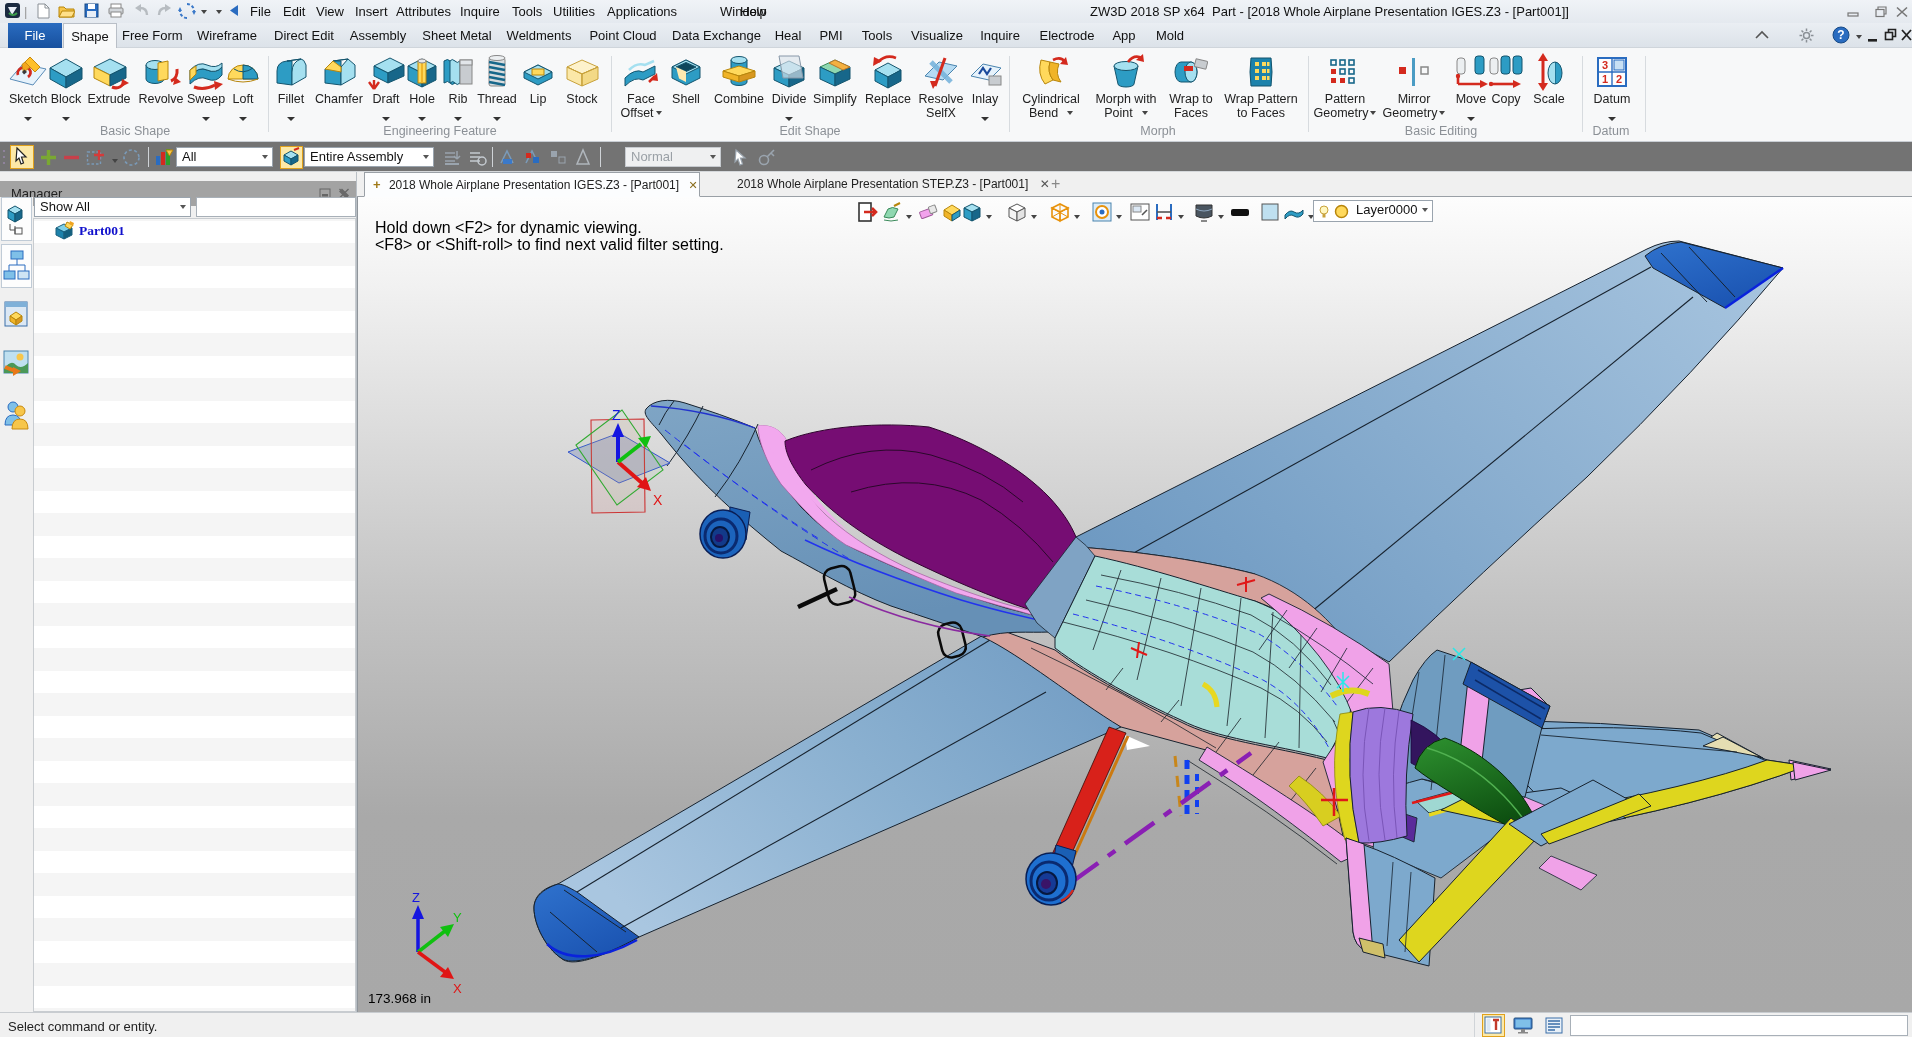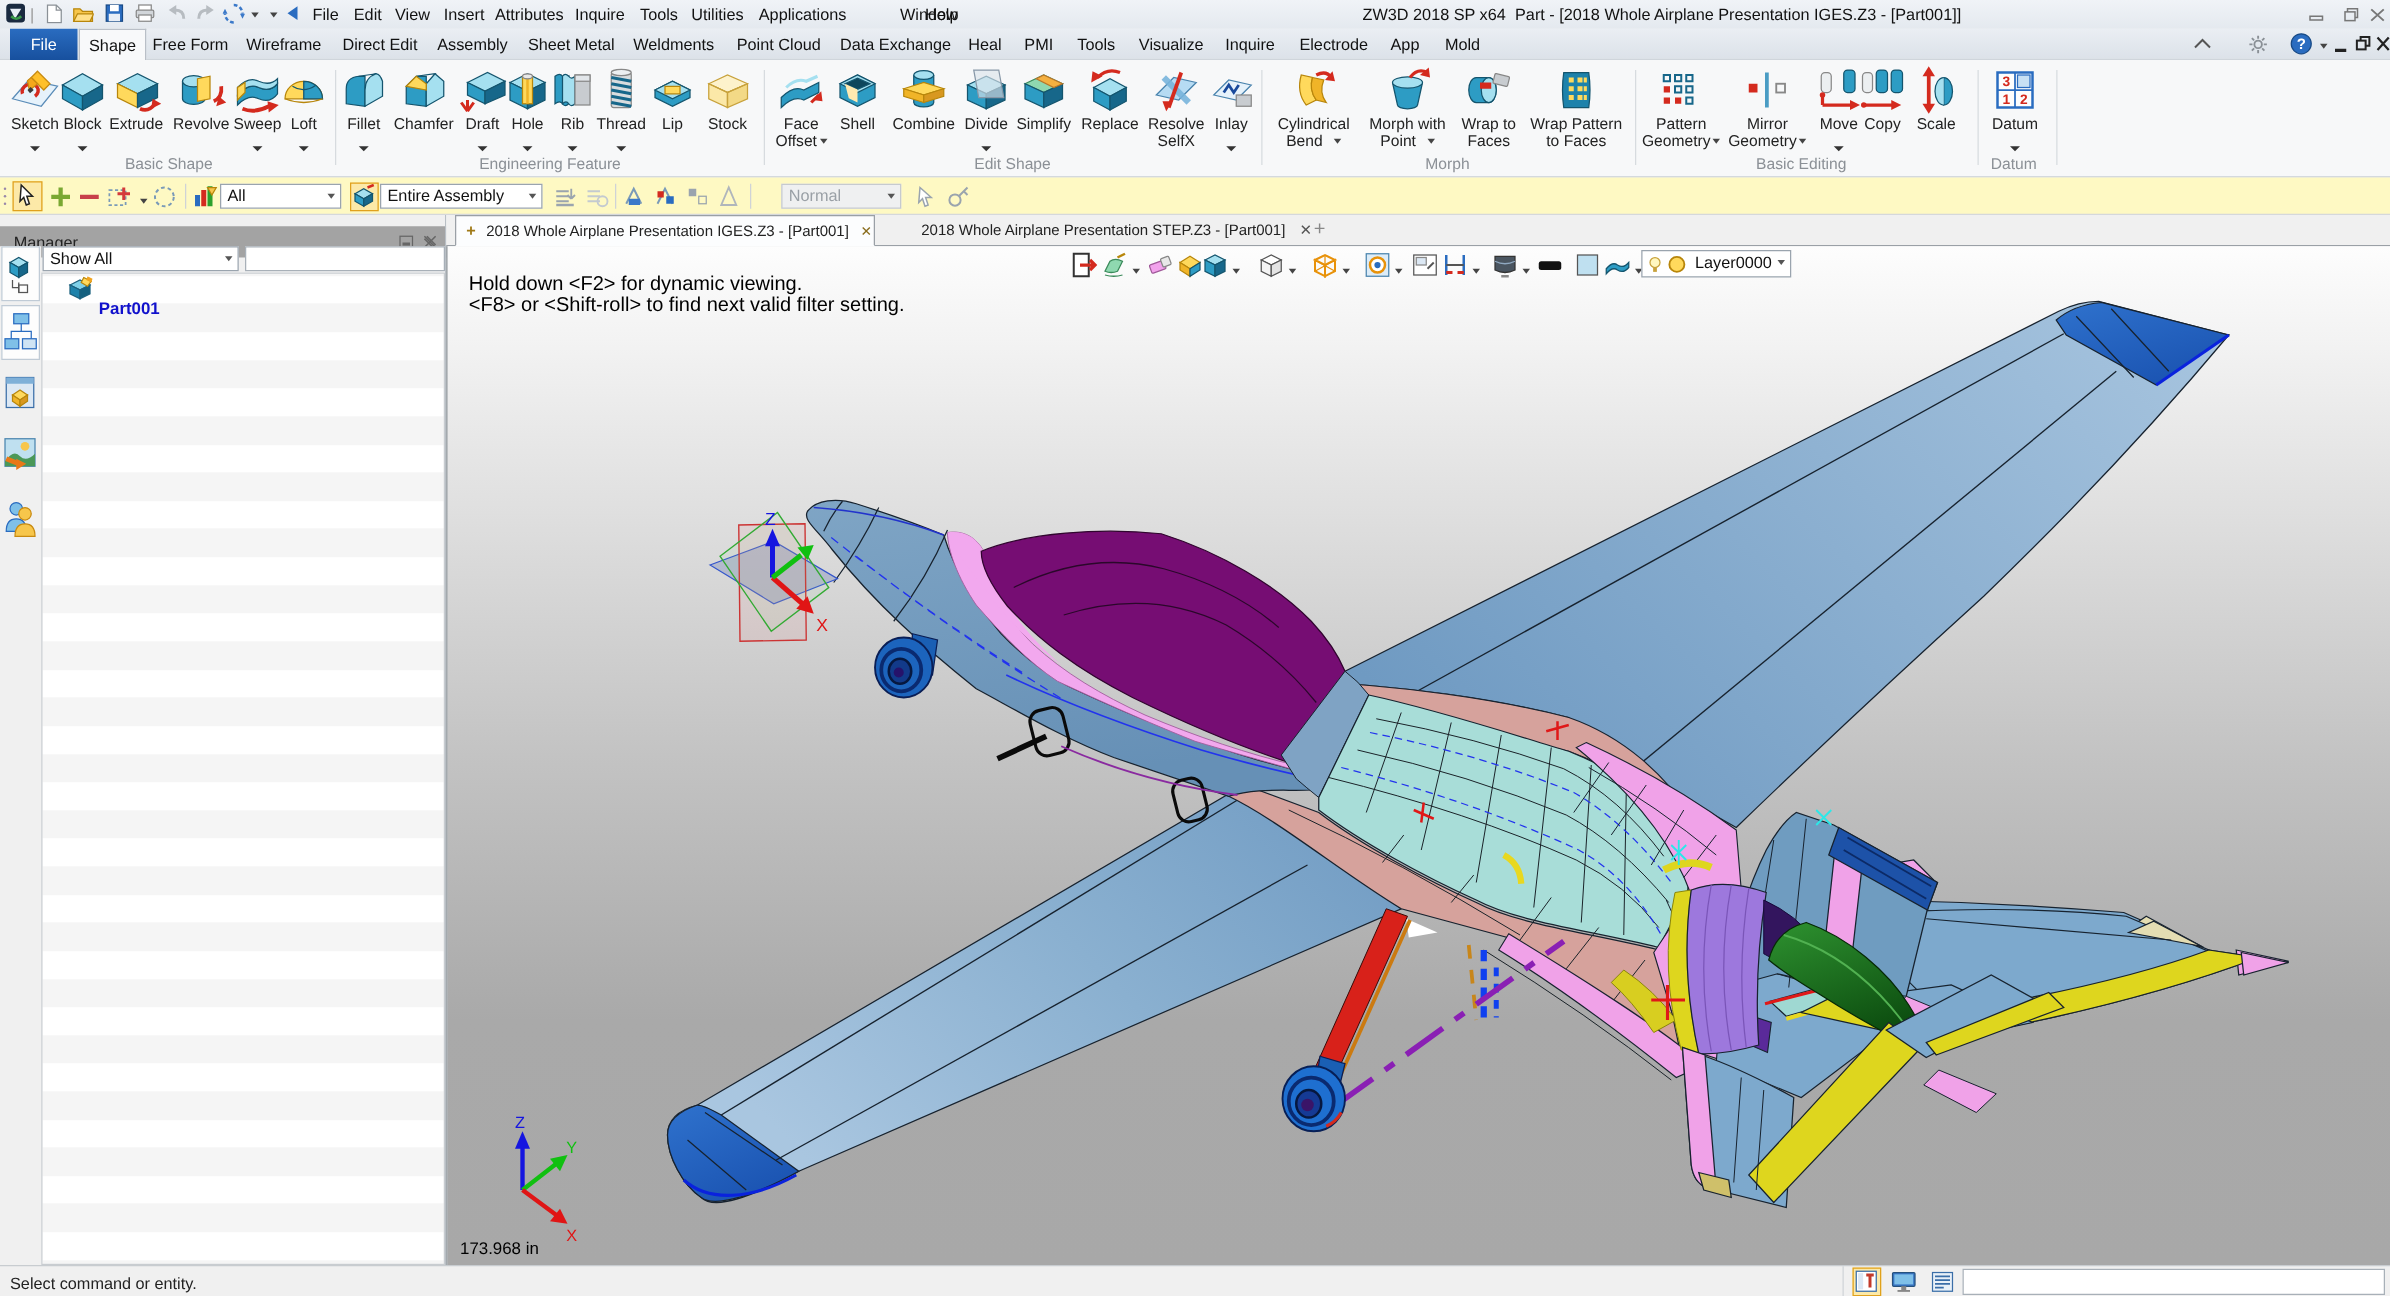--- a/index.html
+++ b/index.html
@@ -21,21 +21,21 @@
 
 #ribbon { position:absolute; left:0; top:48px; width:1912px; height:94px; background:#f7f8f9; border-bottom:1px solid #c9ced4; }
 .rgroup-sep { position:absolute; top:8px; height:76px; width:1px; background:#d7dbdf; }
 .rgl { position:absolute; top:76px; font-size:12.5px; color:#8b9096; text-align:center; }
 .ritem { position:absolute; top:4px; text-align:center; font-size:12.5px; color:#222; line-height:13.5px; }
 .ritem .ic { display:block; margin:0 auto 1px auto; }
 .darr { display:inline-block; width:0; height:0; border-left:3.5px solid transparent; border-right:3.5px solid transparent; border-top:4px solid #444; vertical-align:2px; margin-left:2px; }
 .darrb { position:absolute; left:50%; margin-left:-4px; width:0; height:0; border-left:4px solid transparent; border-right:4px solid transparent; border-top:4.5px solid #333; }
 
 
-#toolbar2 { position:absolute; left:0; top:142px; width:1912px; height:30px; background:#fef9c3; border-bottom:1px solid #d5d8db; }
+#toolbar2 { position:absolute; left:0; top:142px; width:1912px; height:30px; background:#737373; border-bottom:1px solid #d5d8db; }
 .combo { position:absolute; height:20px; background:#fff; border:1px solid #9aa4ae; font-size:13px; line-height:18px; padding-left:5px; color:#111; }
 .combo .ca { position:absolute; right:4px; top:7px; width:0; height:0; border-left:3.5px solid transparent; border-right:3.5px solid transparent; border-top:4px solid #555; }
 .combo.disabled { background:#eff0f1; color:#9aa0a6; border-color:#c6cacf; }
 .tsep { position:absolute; top:5px; width:1px; height:20px; background:#cfd3d7; }
 
 
 #mgr-title { position:absolute; left:0; top:181px; width:357px; height:25px; background:#a3a3a3; font-size:13px; color:#222; }
 #mgr-side { position:absolute; left:0; top:197px; width:33px; height:815px; background:#f0f0f0; }
 .sidetile { position:absolute; left:1px; width:31px; height:44px; }
 .sidetile.sel { background:#fdfdfd; border:1px solid #c0cbd6; }
@@ -642,21 +642,21 @@
 <div id="mgr-combo" class="combo">Show All<span class="ca"></span></div>
 <div id="mgr-search"></div>
 <div id="mgr-tree">
   <svg style="position:absolute;left:20px;top:2px;" width="22" height="19" viewBox="0 0 22 19">
       <polygon points="2,7 10,3 18,7 10,11" fill="#7ed0e8" stroke="#1b607e"></polygon>
       <polygon points="2,7 10,11 10,18 2,14" fill="#1d82ab" stroke="#1b607e"></polygon>
       <polygon points="18,7 10,11 10,18 18,14" fill="#14607f" stroke="#1b607e"></polygon>
       <polygon points="13,1 19,4 16,8 11,5" fill="#ffd95c" stroke="#b8860b"></polygon>
       <polygon points="16,0 20,2 19,5 15,3" fill="#f0a420"></polygon>
     </svg>
-  <div style="position:absolute;left:45px;top:20px;font-weight:bold;color:#1111cc;font-size:13.5px;">Part001</div>
+  <div style="position:absolute;left:45px;top:4px;font-weight:bold;color:#1111cc;font-size:13.5px;font-family:Liberation Serif, serif;">Part001</div>
 </div>
 <div id="mgr-right-border"></div>
 
 <div id="doctabs">
   <div class="dtab active" style="left:7px; width:336px;">
     <span style="color:#a07a18;font-weight:bold;margin-left:8px;font-size:13px;">+</span>
     <span style="margin-left:5px;">2018 Whole Airplane Presentation IGES.Z3 - [Part001]</span>
     <span style="color:#8a6d1e;margin-left:6px;font-size:11px;">✕</span>
   </div>
   <div class="dtab" style="left:368px; width:336px;">

